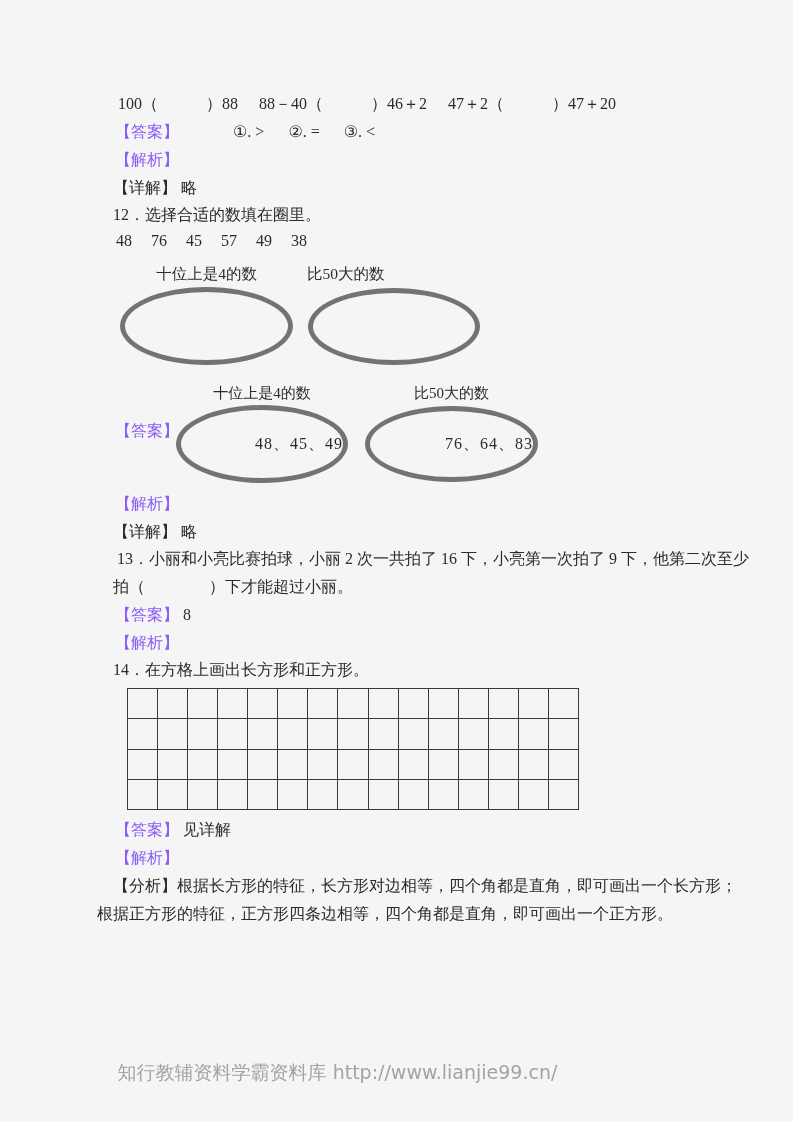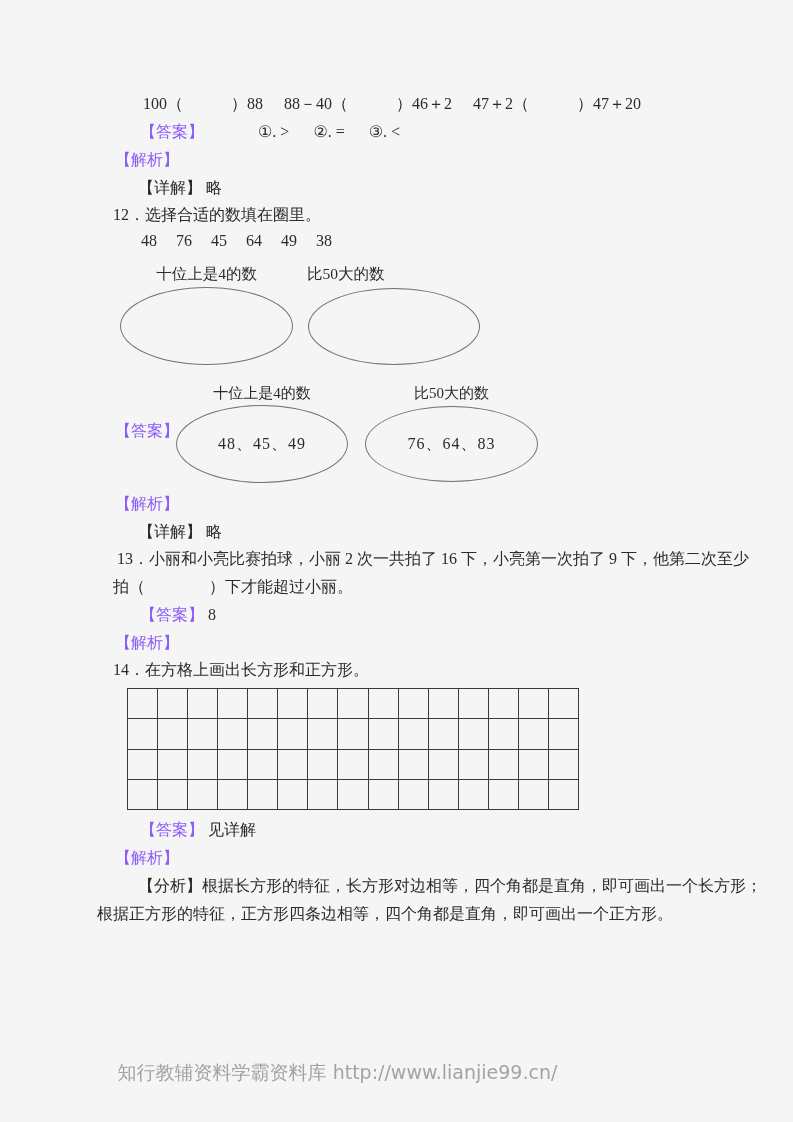--- a/index.html
+++ b/index.html
@@ -3,26 +3,26 @@
 <meta charset="utf-8">
 <title>worksheet</title>
 <style>
   html,body{margin:0;padding:0;background:#f5f5f5;}
   .page{
     position:relative;width:793px;height:1122px;background:#f5f5f5;
     font-family:"Liberation Serif","DejaVu Serif",serif;
     color:#2b2b2b;font-size:16px;overflow:hidden;margin:0 auto;
   }
   .abs{position:absolute;white-space:nowrap;}
-  .row{display:flex;align-items:baseline;margin-left:25px;}
+  .row{display:flex;align-items:baseline;}
   .blue{color:#8b5cf6;}
   .center{text-align:center;}
   .ellipse{
-    position:absolute;border:1px solid #737373;border-radius:50%;
-    display:flex;align-items:center;justify-content:center;box-sizing:border-box;
+    position:absolute;border:5px solid #737373;border-radius:50%;
+    display:flex;align-items:center;justify-content:flex-end;box-sizing:border-box;
     background:transparent;
   }
   .ellipse-text{letter-spacing:1px;font-size:16px;}
   .circle-label{font-size:15.5px;}
   .sub-label{font-size:15px;}
   .compare-row{gap:21px;font-size:16px;}
   .ans-row1{gap:24px;}
   .ans-row1 .first{margin-left:30px;}
   .num-bank{gap:19px;}
   .q14-grid{
@@ -61,21 +61,21 @@
     <span>【详解】</span>
     <span>略</span>
   </div>
 
   <div class="abs" style="left:113px;top:205px;">12．选择合适的数填在圈里。</div>
 
   <div class="abs row num-bank" style="left:116px;top:232px;align-items:center;">
     <span>48</span>
     <span>76</span>
     <span>45</span>
-    <span>64</span>
+    <span>57</span>
     <span>49</span>
     <span>38</span>
   </div>
 
   <div class="abs center circle-label" style="left:120px;top:264px;width:173px;">十位上是4的数</div>
   <div class="abs circle-label" style="left:307px;top:264px;">比50大的数</div>
 
   <div class="ellipse" style="left:120px;top:287px;width:173px;height:78px;"></div>
   <div class="ellipse" style="left:308px;top:288px;width:172px;height:77px;"></div>
 

